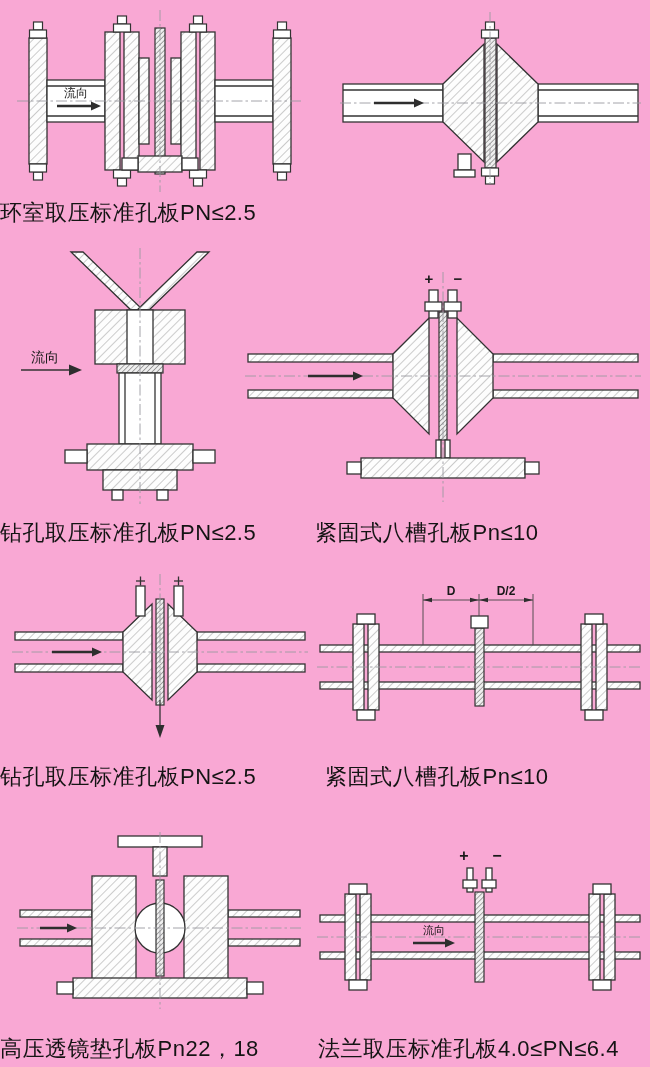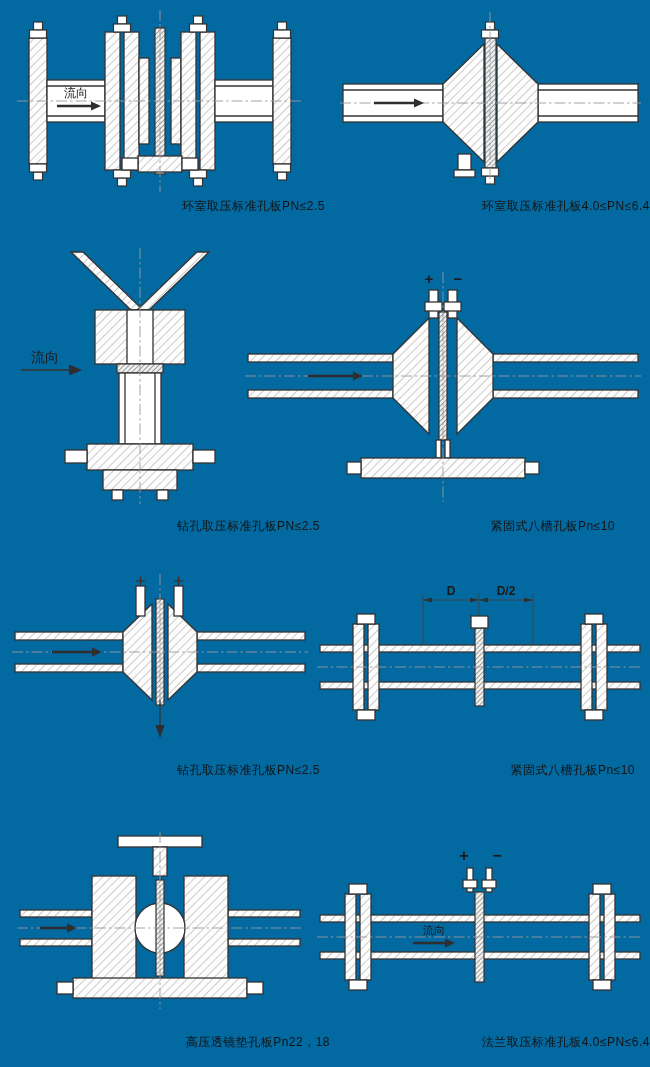--- a/index.html
+++ b/index.html
@@ -1,21 +1,21 @@
 <!DOCTYPE html>
 <html><head>
 <meta charset="utf-8">
 <style>
   *{box-sizing:border-box}
   html,body{margin:0;padding:0;background:#ffffff}
-  .sheet{position:relative;width:650px;height:1067px;background:#0369a1;overflow:hidden;
+  .sheet{position:relative;width:650px;height:1067px;background:#f9a8d4;overflow:hidden;
          font-family:"Liberation Sans",sans-serif}
   .fig{position:absolute}
   .fig svg{display:block}
-  .cap{position:absolute;text-align:right;font-size:12px;color:#141414;letter-spacing:.5px;
+  .cap{position:absolute;text-align:left;font-size:22px;color:#141414;letter-spacing:.5px;
        font-family:"Liberation Sans",sans-serif;white-space:nowrap}
   
   .ln{fill:none;stroke:#333;stroke-width:1.3}
   .lnt{fill:none;stroke:#444;stroke-width:.9}
   .hz{fill:url(#h);stroke:#333;stroke-width:1.3}
   .hzd{fill:url(#hd);stroke:#333;stroke-width:1.2}
   .wh{fill:#fff;stroke:#333;stroke-width:1.3}
   .cl{fill:none;stroke:#9a9aa0;stroke-width:.9;stroke-dasharray:11 3 2.5 3}
   .ar{fill:#2e2e2e;stroke:none}
   .t{font-family:"Liberation Sans",sans-serif;fill:#1a1a1a}
@@ -307,21 +307,20 @@
       </g>
       <line class="cl" x1="2" y1="95" x2="328" y2="95"></line>
       <text class="t" x="149" y="19" font-size="16" font-weight="bold" text-anchor="middle">+</text>
       <text class="t" x="182" y="19" font-size="16" font-weight="bold" text-anchor="middle">−</text>
       <text class="t" x="119" y="92" font-size="11" text-anchor="middle">流向</text>
       <polygon class="ar" points="98,99.8 130,99.8 130,96.5 140,101 130,105.5 130,102.2 98,102.2"></polygon>
     </svg>
   </div>
 
   <div class="cap" style="left:0;top:198px;width:325px">环室取压标准孔板PN≤2.5</div>
-  <div class="cap" style="left:325px;top:198px;width:325px">环室取压标准孔板4.0≤PN≤6.4</div>
   <div class="cap" style="left:0;top:518px;width:320px">钻孔取压标准孔板PN≤2.5</div>
   <div class="cap" style="left:315px;top:518px;width:300px">紧固式八槽孔板Pn≤10</div>
   <div class="cap" style="left:0;top:762px;width:320px">钻孔取压标准孔板PN≤2.5</div>
   <div class="cap" style="left:325px;top:762px;width:310px">紧固式八槽孔板Pn≤10</div>
   <div class="cap" style="left:0;top:1034px;width:330px">高压透镜垫孔板Pn22，18</div>
   <div class="cap" style="left:318px;top:1034px;width:332px">法兰取压标准孔板4.0≤PN≤6.4</div>
 
 </div>
 
 </body></html>

